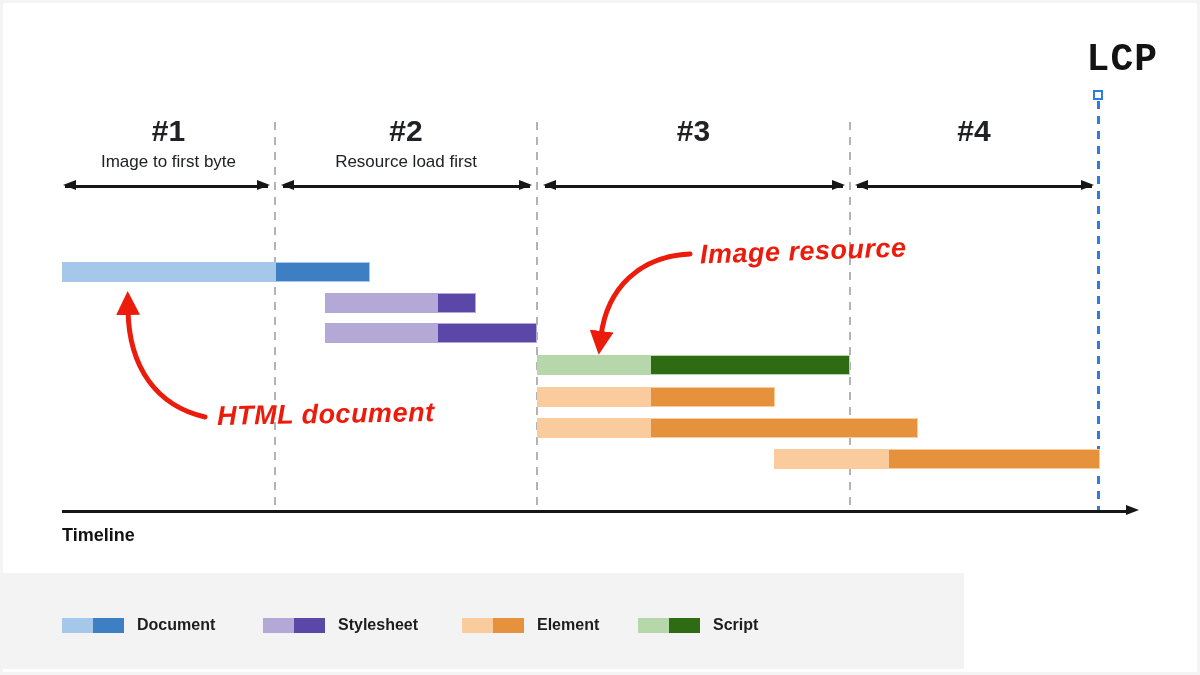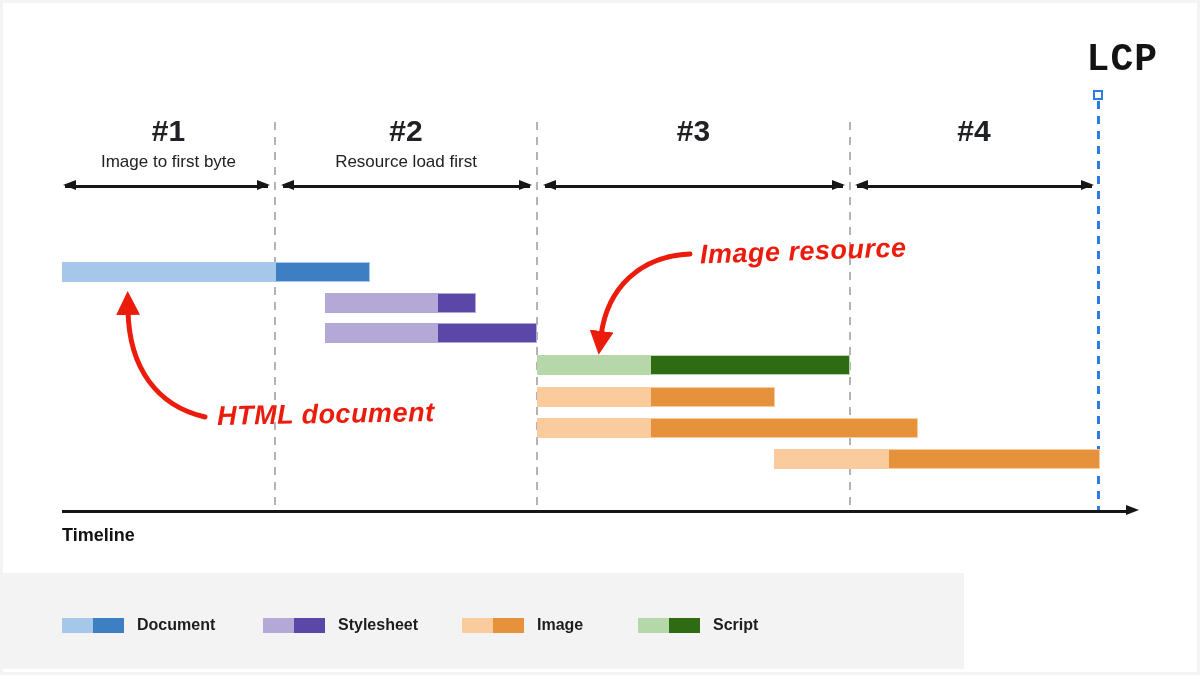--- a/index.html
+++ b/index.html
@@ -169,21 +169,21 @@
           <span class="sw-light" style="background: rgb(180, 168, 215);"></span>
           <span class="sw-dark" style="background: rgb(90, 71, 168);"></span>
         </span>
       <span class="legend-label">Stylesheet</span>
     </div>
     <div class="legend-item" style="left:462px">
       <span class="swatch">
           <span class="sw-light" style="background: rgb(249, 203, 157);"></span>
           <span class="sw-dark" style="background: rgb(230, 145, 60);"></span>
         </span>
-      <span class="legend-label">Image</span>
+      <span class="legend-label">Element</span>
     </div>
     <div class="legend-item" style="left:638px">
       <span class="swatch">
           <span class="sw-light" style="background: rgb(182, 215, 169);"></span>
           <span class="sw-dark" style="background: rgb(46, 107, 19);"></span>
         </span>
       <span class="legend-label">Script</span>
     </div>
   </div>
 

